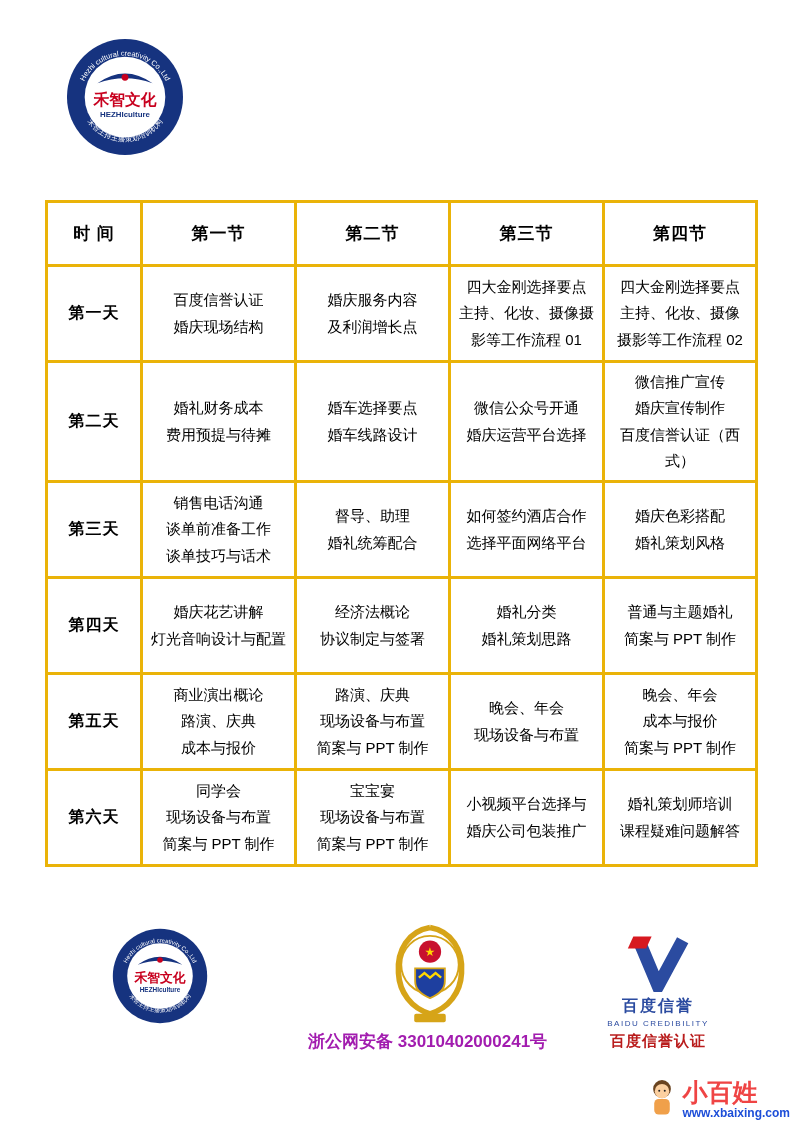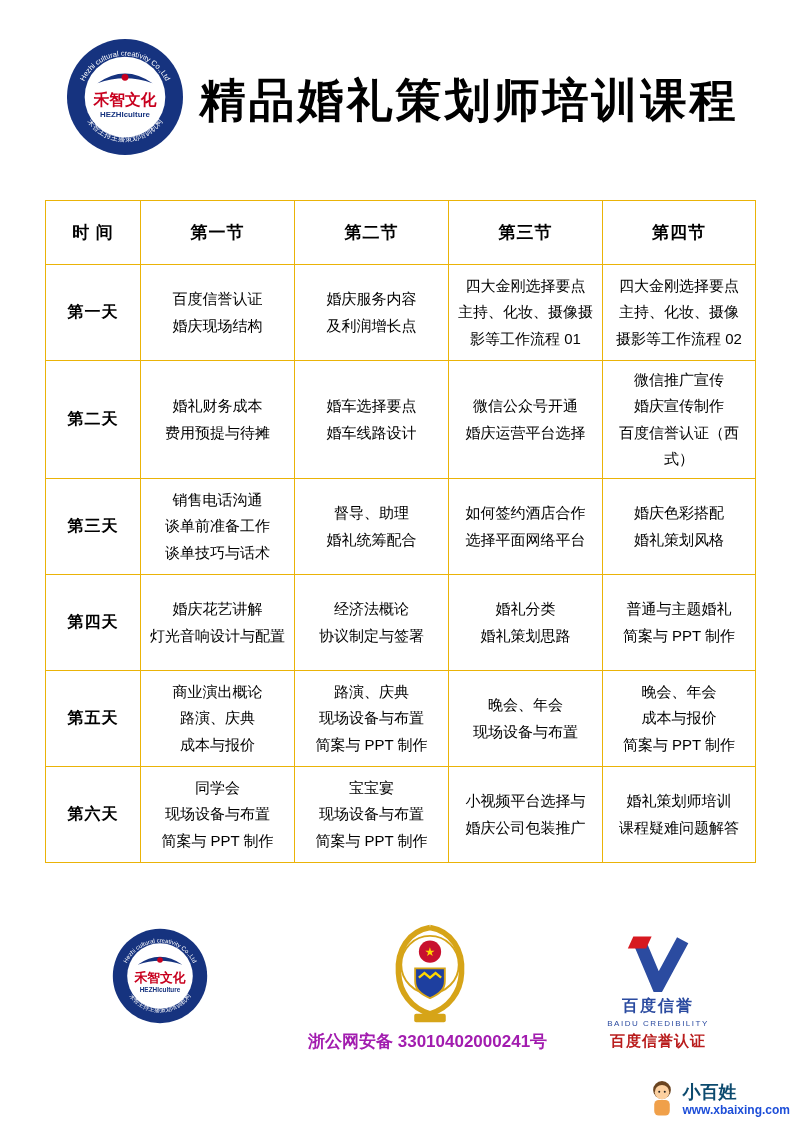--- a/index.html
+++ b/index.html
@@ -17,21 +17,21 @@
     text-align:center; font-size:46px; font-weight:900; letter-spacing:3px;
     color:#000; white-space:nowrap;
   }
 
   
   table.course-table {
     position:absolute; left:45px; top:200px; width:710px;
     border-collapse:collapse; table-layout:fixed;
   }
   .course-table th, .course-table td {
-    border:1px solid #eab308; text-align:center; vertical-align:middle;
+    border:3px solid #eab308; text-align:center; vertical-align:middle;
     padding:6px 4px;
   }
   .course-table thead th { height:64px; font-size:17px; font-weight:bold; letter-spacing:1px; }
   .course-table td { height:96px; }
   .day-cell { font-size:16px; font-weight:bold; letter-spacing:1px;margin-top:28px; }
   .course-cell { font-size:15px; line-height:1.75; }
 
   
   .hezhi-logo-bottom { position:absolute; left:112px; top:928px; width:96px; height:96px; }
   .copyright {
@@ -50,21 +50,21 @@
   .baidu-cert {
     position:absolute; left:596px; top:1032px; width:124px; text-align:center;
     font-size:15px; font-weight:bold; color:#b91c1c; letter-spacing:1px;
   }
 
   
   .watermark {
     position:absolute; right:10px; bottom:8px; display:flex; align-items:center; gap:5px;
   }
   .wm-char { width:30px; height:40px; }
-  .wm-name { font-size:18px; font-weight:bold; color:#0c4a6e; line-height:1.1; }
+  .wm-name { font-size:25px; font-weight:bold; color:#ef4444; line-height:1.1; }
   .wm-url { font-size:12px; color:#1d4ed8; font-weight:bold; }
 </style>
 </head>
 <body>
 
 <div class="page">
 
   <svg width="0" height="0" style="position:absolute" aria-hidden="true">
     <defs>
       <path id="arcTop" d="M 14,64 A 46,46 0 0 1 106,64"></path>
@@ -82,21 +82,20 @@
         <circle cx="60" cy="40" r="3.5" fill="#c8001e"></circle>
         <text x="60" y="68" text-anchor="middle" font-size="16" font-weight="bold" fill="#c8001e" font-family="Liberation Sans, sans-serif">禾智文化</text>
         <text x="60" y="80" text-anchor="middle" font-size="8" font-weight="bold" fill="#16337f" font-family="Liberation Sans, sans-serif">HEZHIculture</text>
       </g>
     </defs>
   </svg>
 
   <svg class="logo-top" viewBox="0 0 120 120">
     <use href="#hezhi-logo"></use>
   </svg>
-  <div class="page-title">精品婚礼策划师培训课程</div>
 
   <table class="course-table">
     <colgroup>
       <col style="width:95px">
         <col style="width:154px">
         <col style="width:154px">
       <col style="width:154px">
         <col style="width:153px">
     </colgroup>
     <thead>

